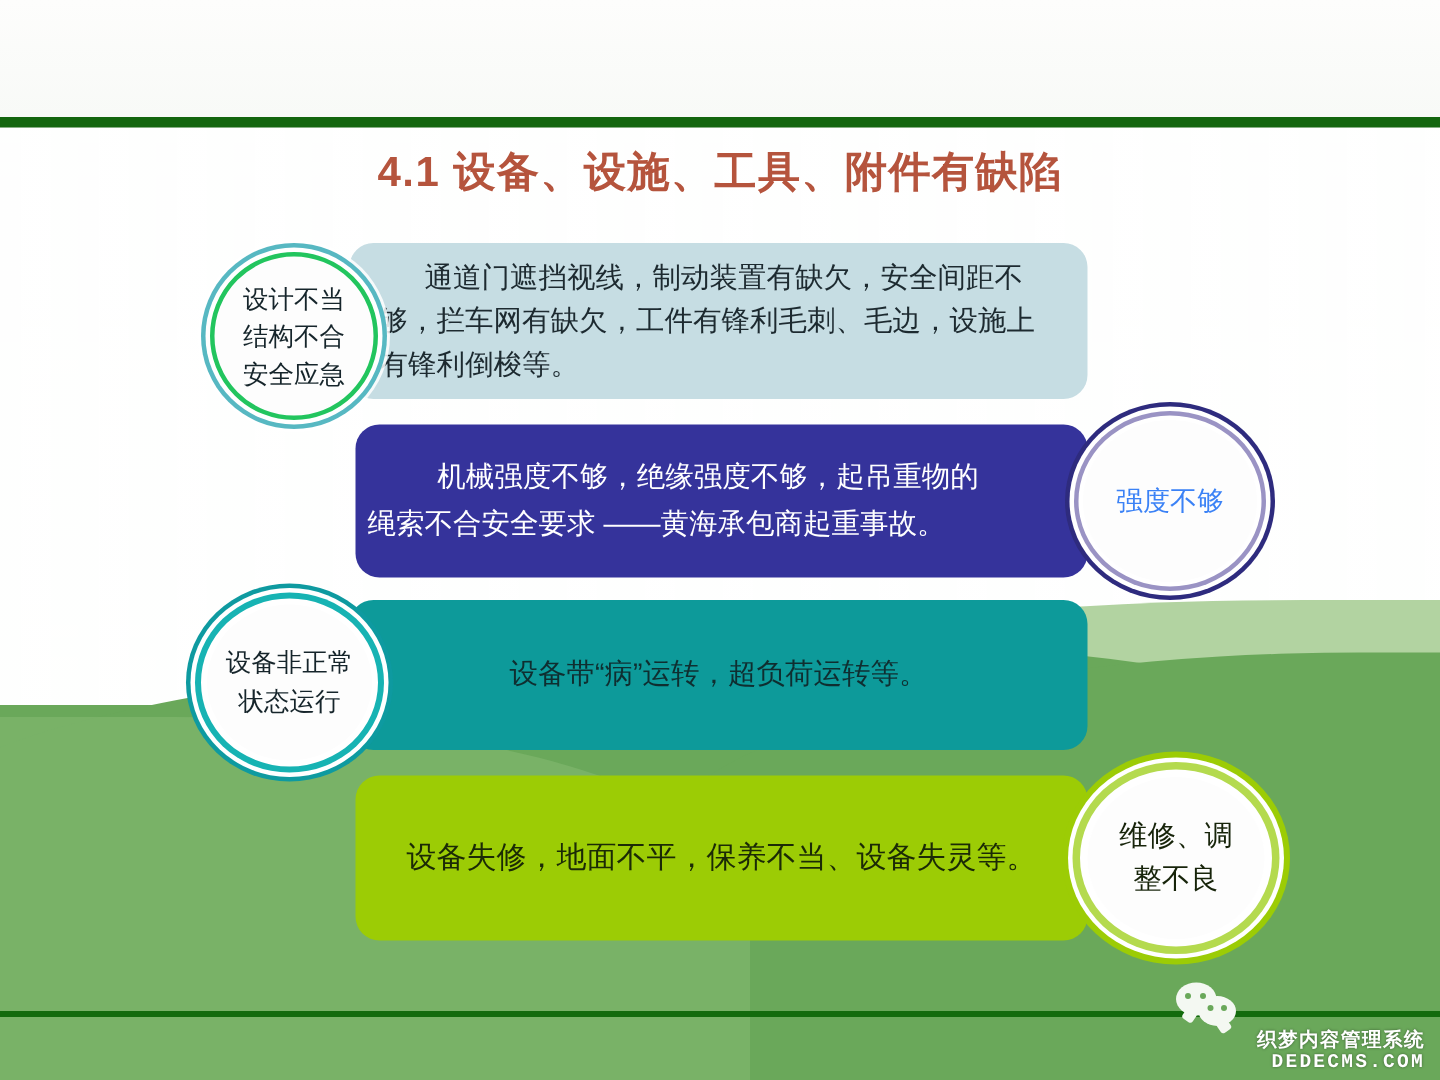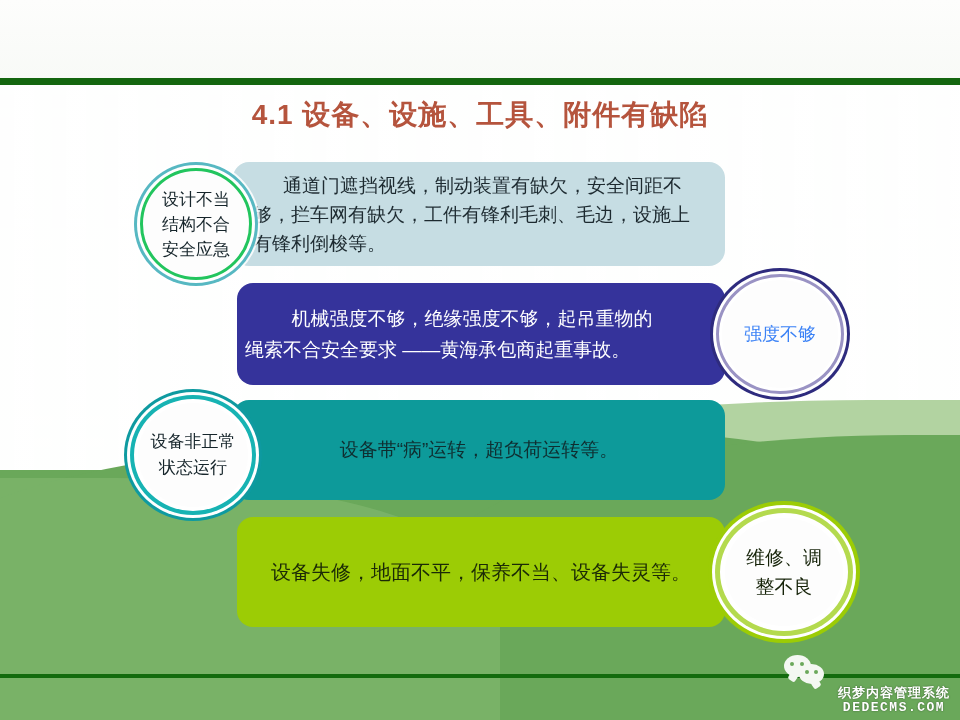--- a/index.html
+++ b/index.html
@@ -171,20 +171,21 @@
     position:absolute;left:838px;top:686px;text-align:center;line-height:13px;
   }
   .wm-cn{
     font-size:13px;font-weight:bold;color:#ffffff;letter-spacing:1px;
     text-shadow:0 0 2px rgba(0,0,0,.45);display:block;
   }
   .wm-en{
     font-size:13px;font-weight:bold;color:#ffffff;letter-spacing:1.5px;
     text-shadow:0 0 2px rgba(0,0,0,.45);display:block;margin-top:2px;
     font-family:"Liberation Mono","DejaVu Sans Mono",monospace;
+    text-align:right;
   }
 </style>
 </head>
 <body>
 
 <div id="slide">
 
   <div class="bg-top-white"></div>
   <div class="bg-photo"></div>
   <div class="bg-green-base"></div>

